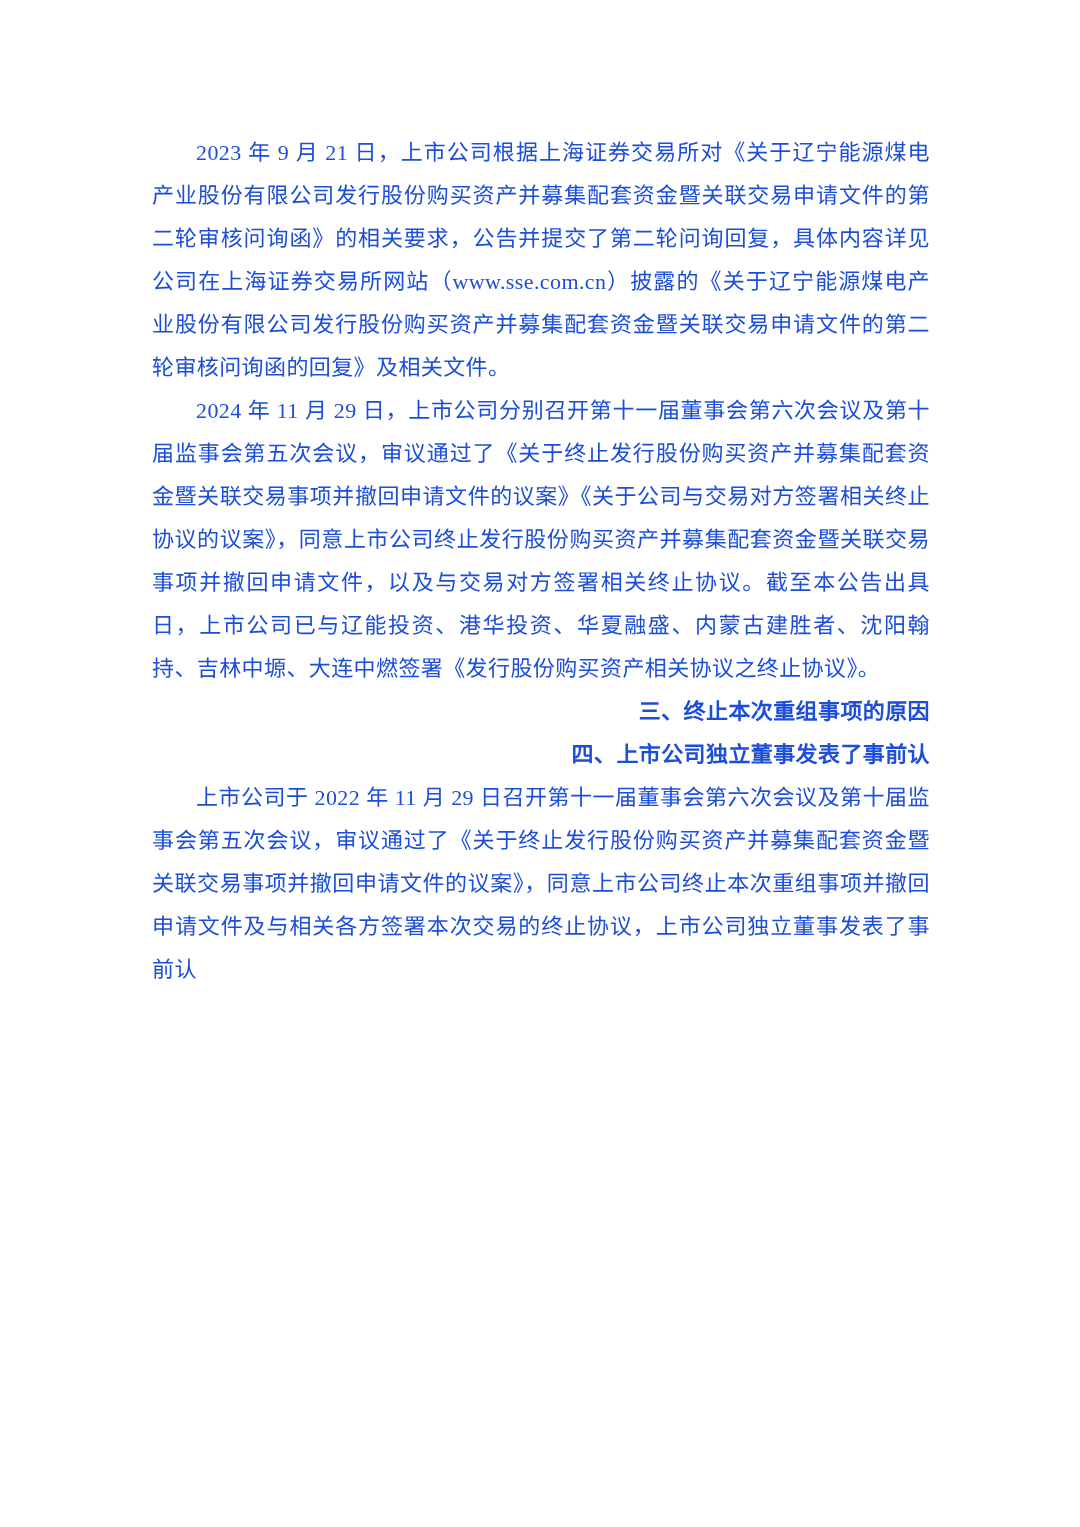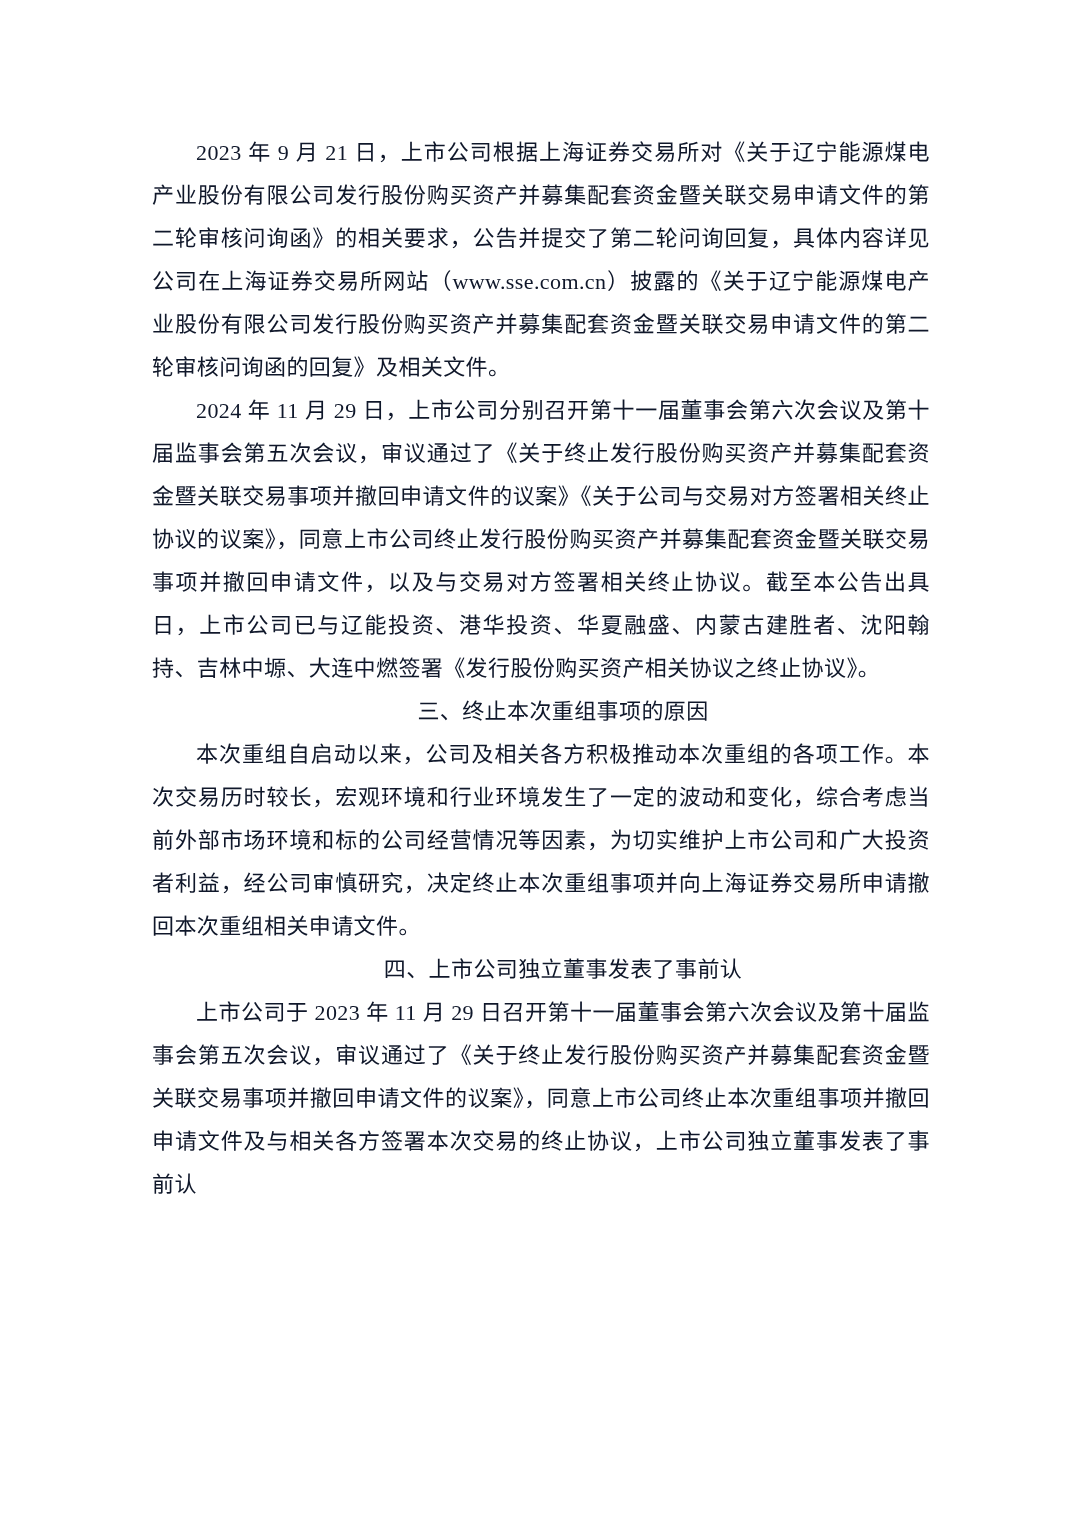--- a/index.html
+++ b/index.html
@@ -26,36 +26,35 @@
     left: 152px;
     top: 131px;
     width: 778px;
   }
   .para {
     margin: 0;
     padding: 0;
     font-family: "Liberation Serif", "DejaVu Serif", serif;
     font-size: 22px;
     line-height: 43px;
-    color: #0f172a;
+    color: #1d4ed8;
     text-align: justify;
     text-indent: 2em;
     letter-spacing: 0.4px;
     word-break: break-all;
   }
   .heading {
-    font-weight: 400;
-    text-align: center;
+    font-weight: 700;
+    text-align: right;
   }
 </style>
 </head>
 <body>
 
 <div class="page">
   <div class="text-block">
     <p class="para">2023 年 9 月 21 日，上市公司根据上海证券交易所对《关于辽宁能源煤电产业股份有限公司发行股份购买资产并募集配套资金暨关联交易申请文件的第二轮审核问询函》的相关要求，公告并提交了第二轮问询回复，具体内容详见公司在上海证券交易所网站（www.sse.com.cn）披露的《关于辽宁能源煤电产业股份有限公司发行股份购买资产并募集配套资金暨关联交易申请文件的第二轮审核问询函的回复》及相关文件。</p>
     <p class="para">2024 年 11 月 29 日，上市公司分别召开第十一届董事会第六次会议及第十届监事会第五次会议，审议通过了《关于终止发行股份购买资产并募集配套资金暨关联交易事项并撤回申请文件的议案》《关于公司与交易对方签署相关终止协议的议案》，同意上市公司终止发行股份购买资产并募集配套资金暨关联交易事项并撤回申请文件，以及与交易对方签署相关终止协议。截至本公告出具日，上市公司已与辽能投资、港华投资、华夏融盛、内蒙古建胜者、沈阳翰持、吉林中塬、大连中燃签署《发行股份购买资产相关协议之终止协议》。</p>
     <p class="para heading">三、终止本次重组事项的原因</p>
-    <p class="para">本次重组自启动以来，公司及相关各方积极推动本次重组的各项工作。本次交易历时较长，宏观环境和行业环境发生了一定的波动和变化，综合考虑当前外部市场环境和标的公司经营情况等因素，为切实维护上市公司和广大投资者利益，经公司审慎研究，决定终止本次重组事项并向上海证券交易所申请撤回本次重组相关申请文件。</p>
     <p class="para heading">四、上市公司独立董事发表了事前认</p>
-    <p class="para">上市公司于 2023 年 11 月 29 日召开第十一届董事会第六次会议及第十届监事会第五次会议，审议通过了《关于终止发行股份购买资产并募集配套资金暨关联交易事项并撤回申请文件的议案》，同意上市公司终止本次重组事项并撤回申请文件及与相关各方签署本次交易的终止协议，上市公司独立董事发表了事前认</p>
+    <p class="para">上市公司于 2022 年 11 月 29 日召开第十一届董事会第六次会议及第十届监事会第五次会议，审议通过了《关于终止发行股份购买资产并募集配套资金暨关联交易事项并撤回申请文件的议案》，同意上市公司终止本次重组事项并撤回申请文件及与相关各方签署本次交易的终止协议，上市公司独立董事发表了事前认</p>
   </div>
 </div>
 
 </body></html>

